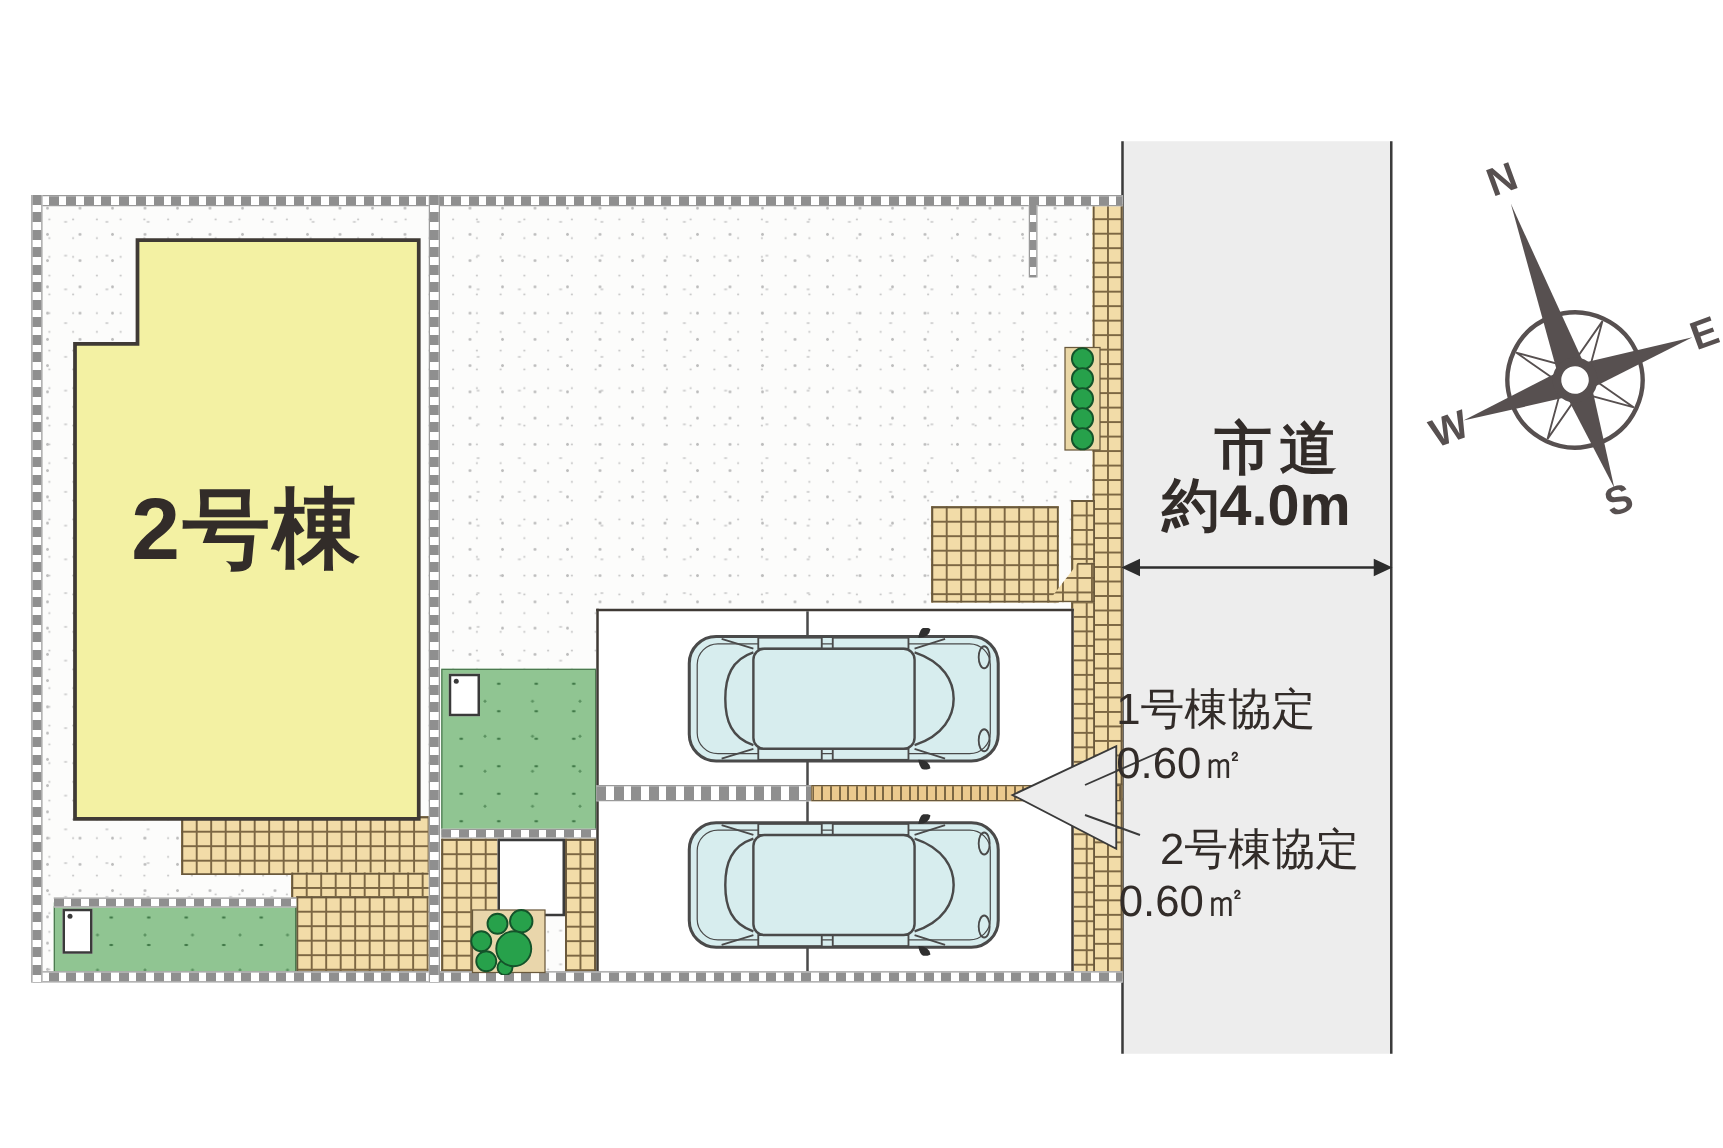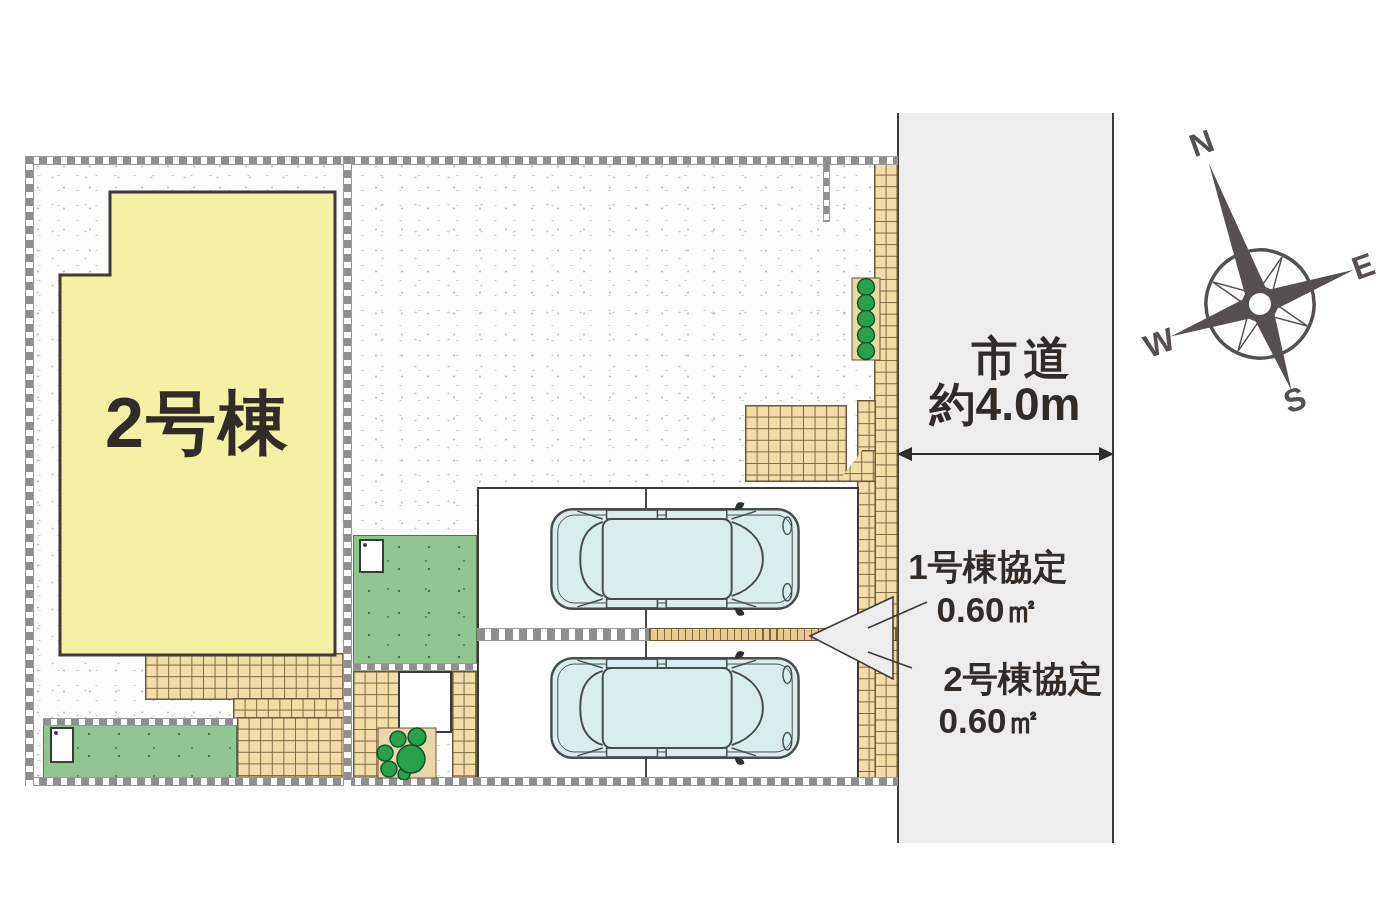--- a/index.html
+++ b/index.html
@@ -30,21 +30,21 @@
   .band-v{background-color:#fff;
     background-image:repeating-linear-gradient(180deg,#8f8f8f 0 8px,#fff 8px 14px);
     border-left:1.2px solid #9a9a9a;border-right:1.2px solid #9a9a9a;}
   .band-tan{background-color:#ecca8e;
     background-image:repeating-linear-gradient(90deg,#7c6743 0 1.5px,transparent 1.5px 7px);
     border:1px solid #6a593c;}
   .building{background:var(--building,#f3f1a3);border:3px solid #3f3a35;
     display:flex;align-items:center;justify-content:center;}
   .bldg-label{font-size:70px;font-weight:bold;color:#322c29;letter-spacing:2px;white-space:nowrap;}
   .road-text{font-size:46px;font-weight:bold;text-align:center;white-space:nowrap;}
-  .agree-text{font-size:35px;font-weight:bold;text-align:center;white-space:nowrap;}
+  .agree-text{font-size:35px;font-weight:normal;white-space:nowrap;}
   .ubox{background:#fff;border:2px solid #3a3a3a;position:absolute;}
   .ubox:after{content:"";position:absolute;width:4px;height:4px;background:#3a3a3a;border-radius:50%;top:2px;left:2px;}
   .vline{background:#4a4a4a;}
   svg{display:block;}
 </style>
 </head>
 <body>
 
 <div id="canvas">
 

